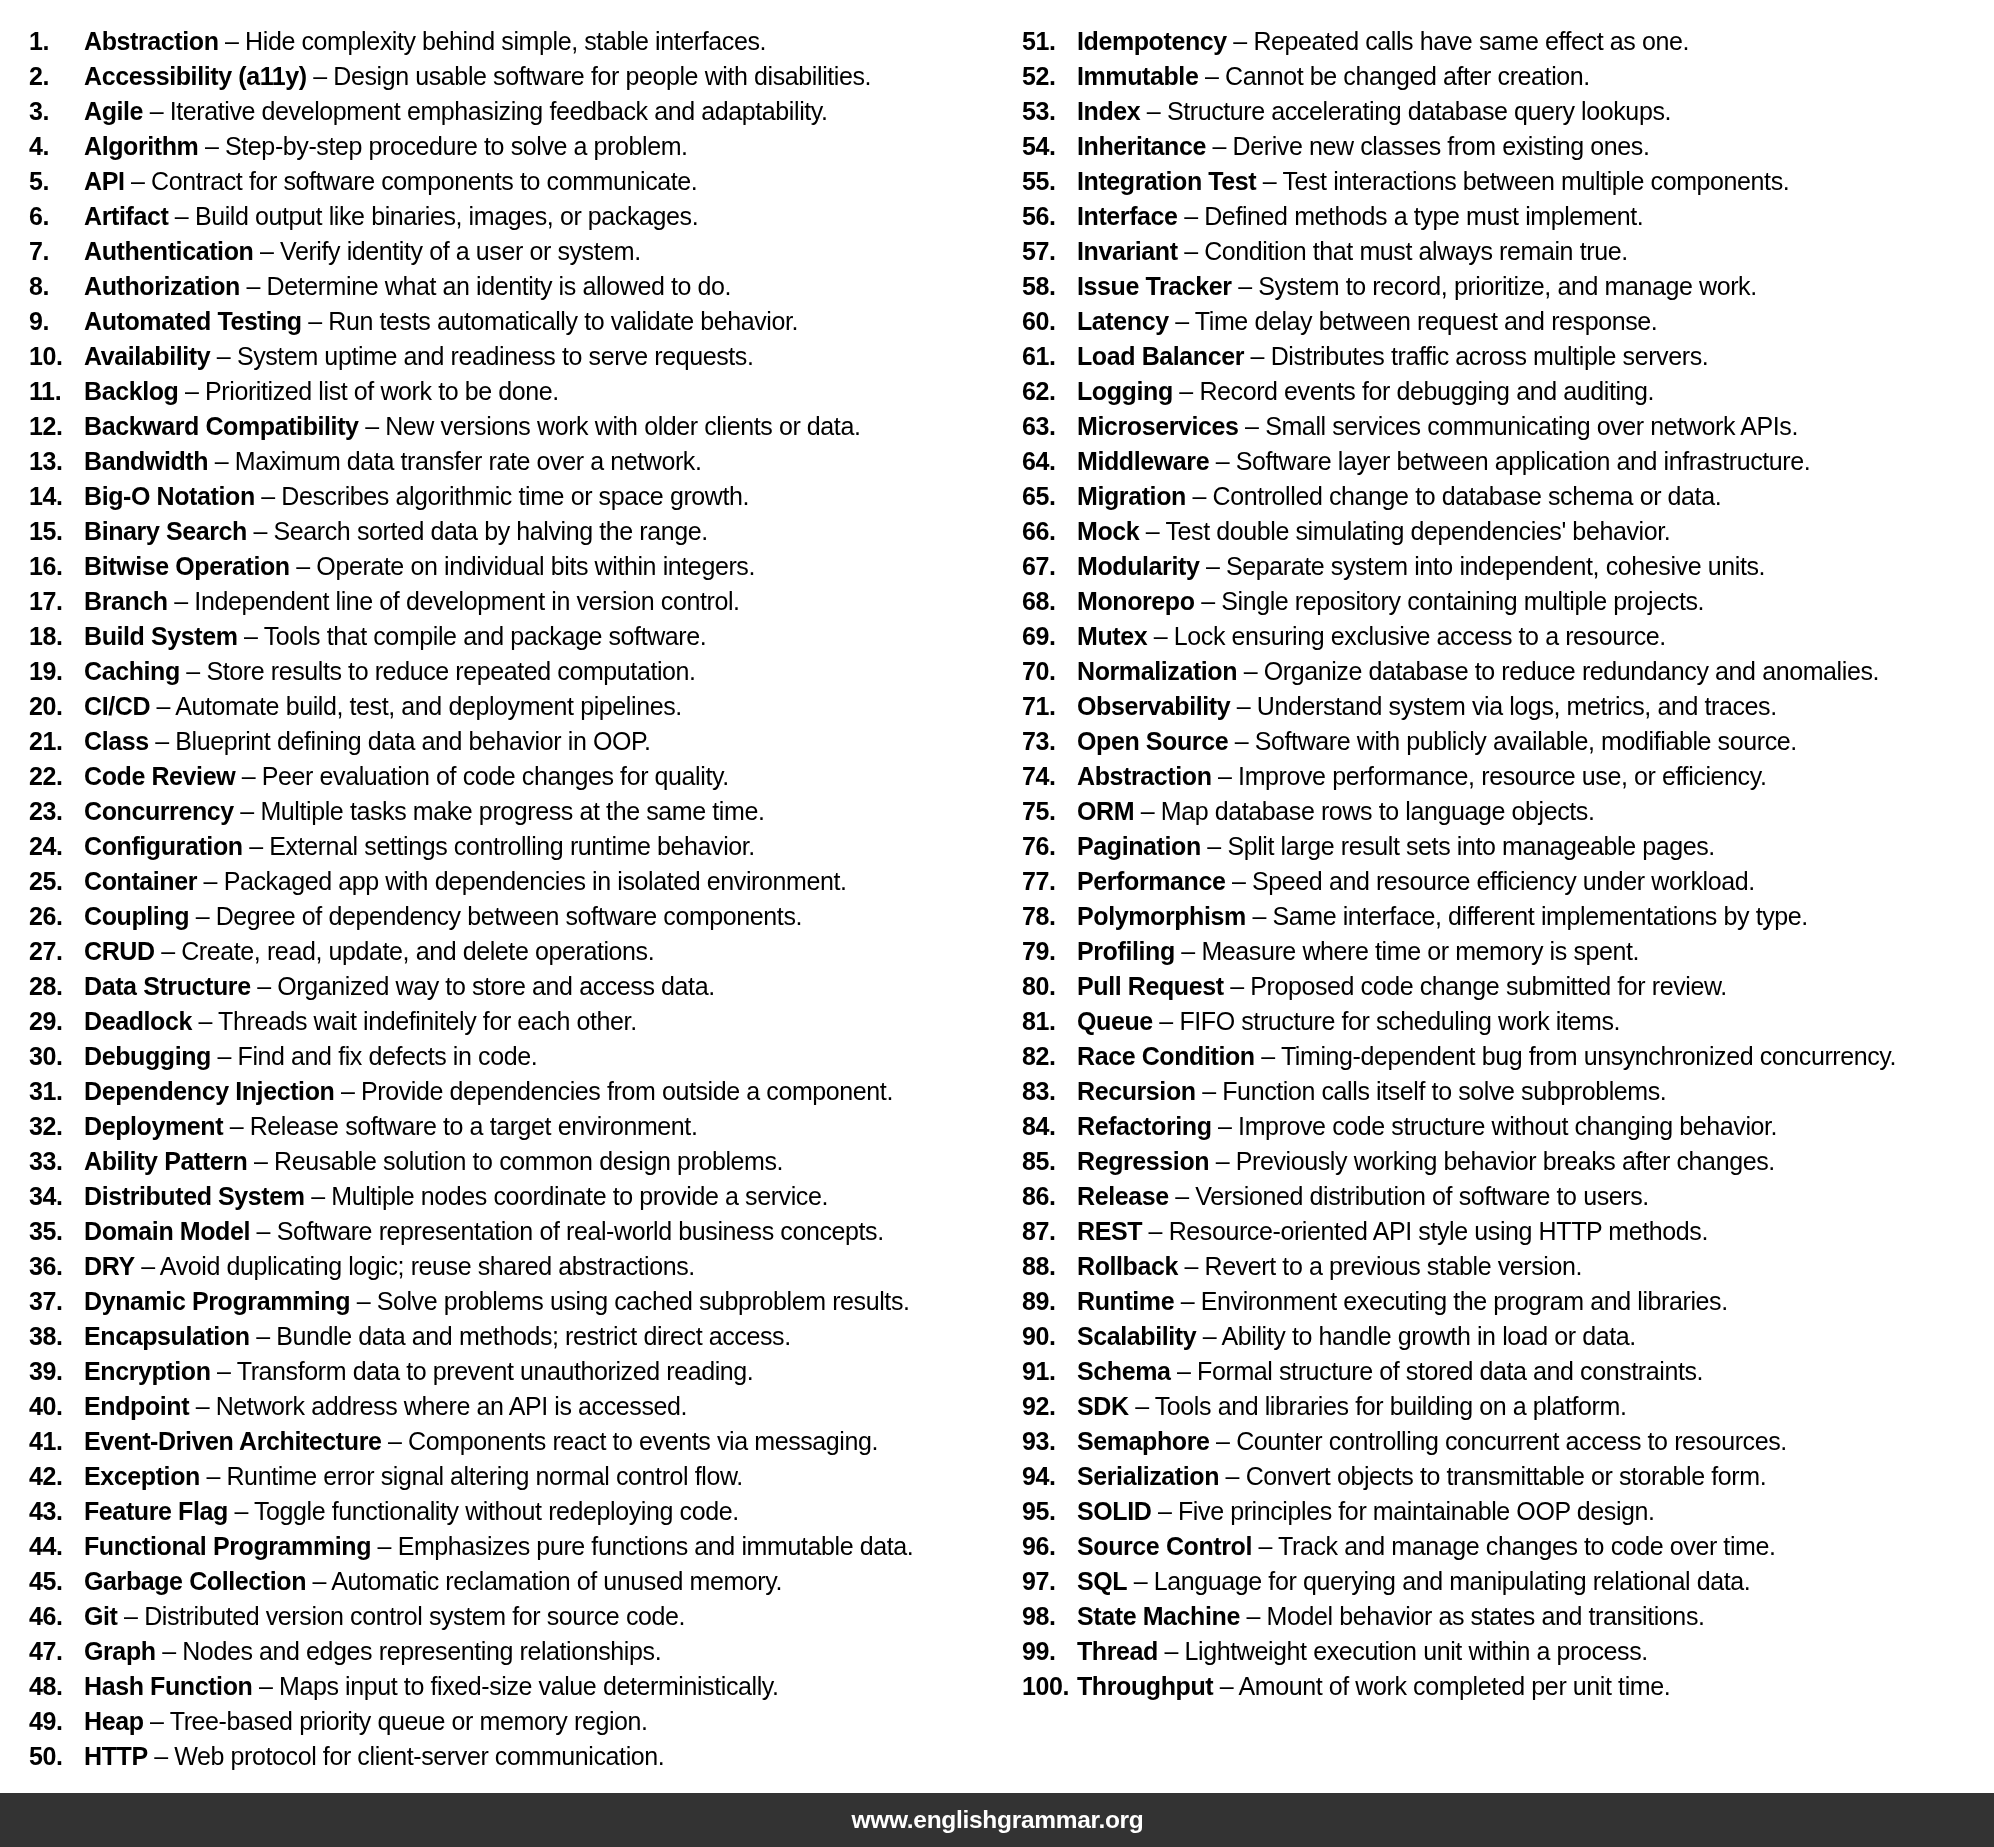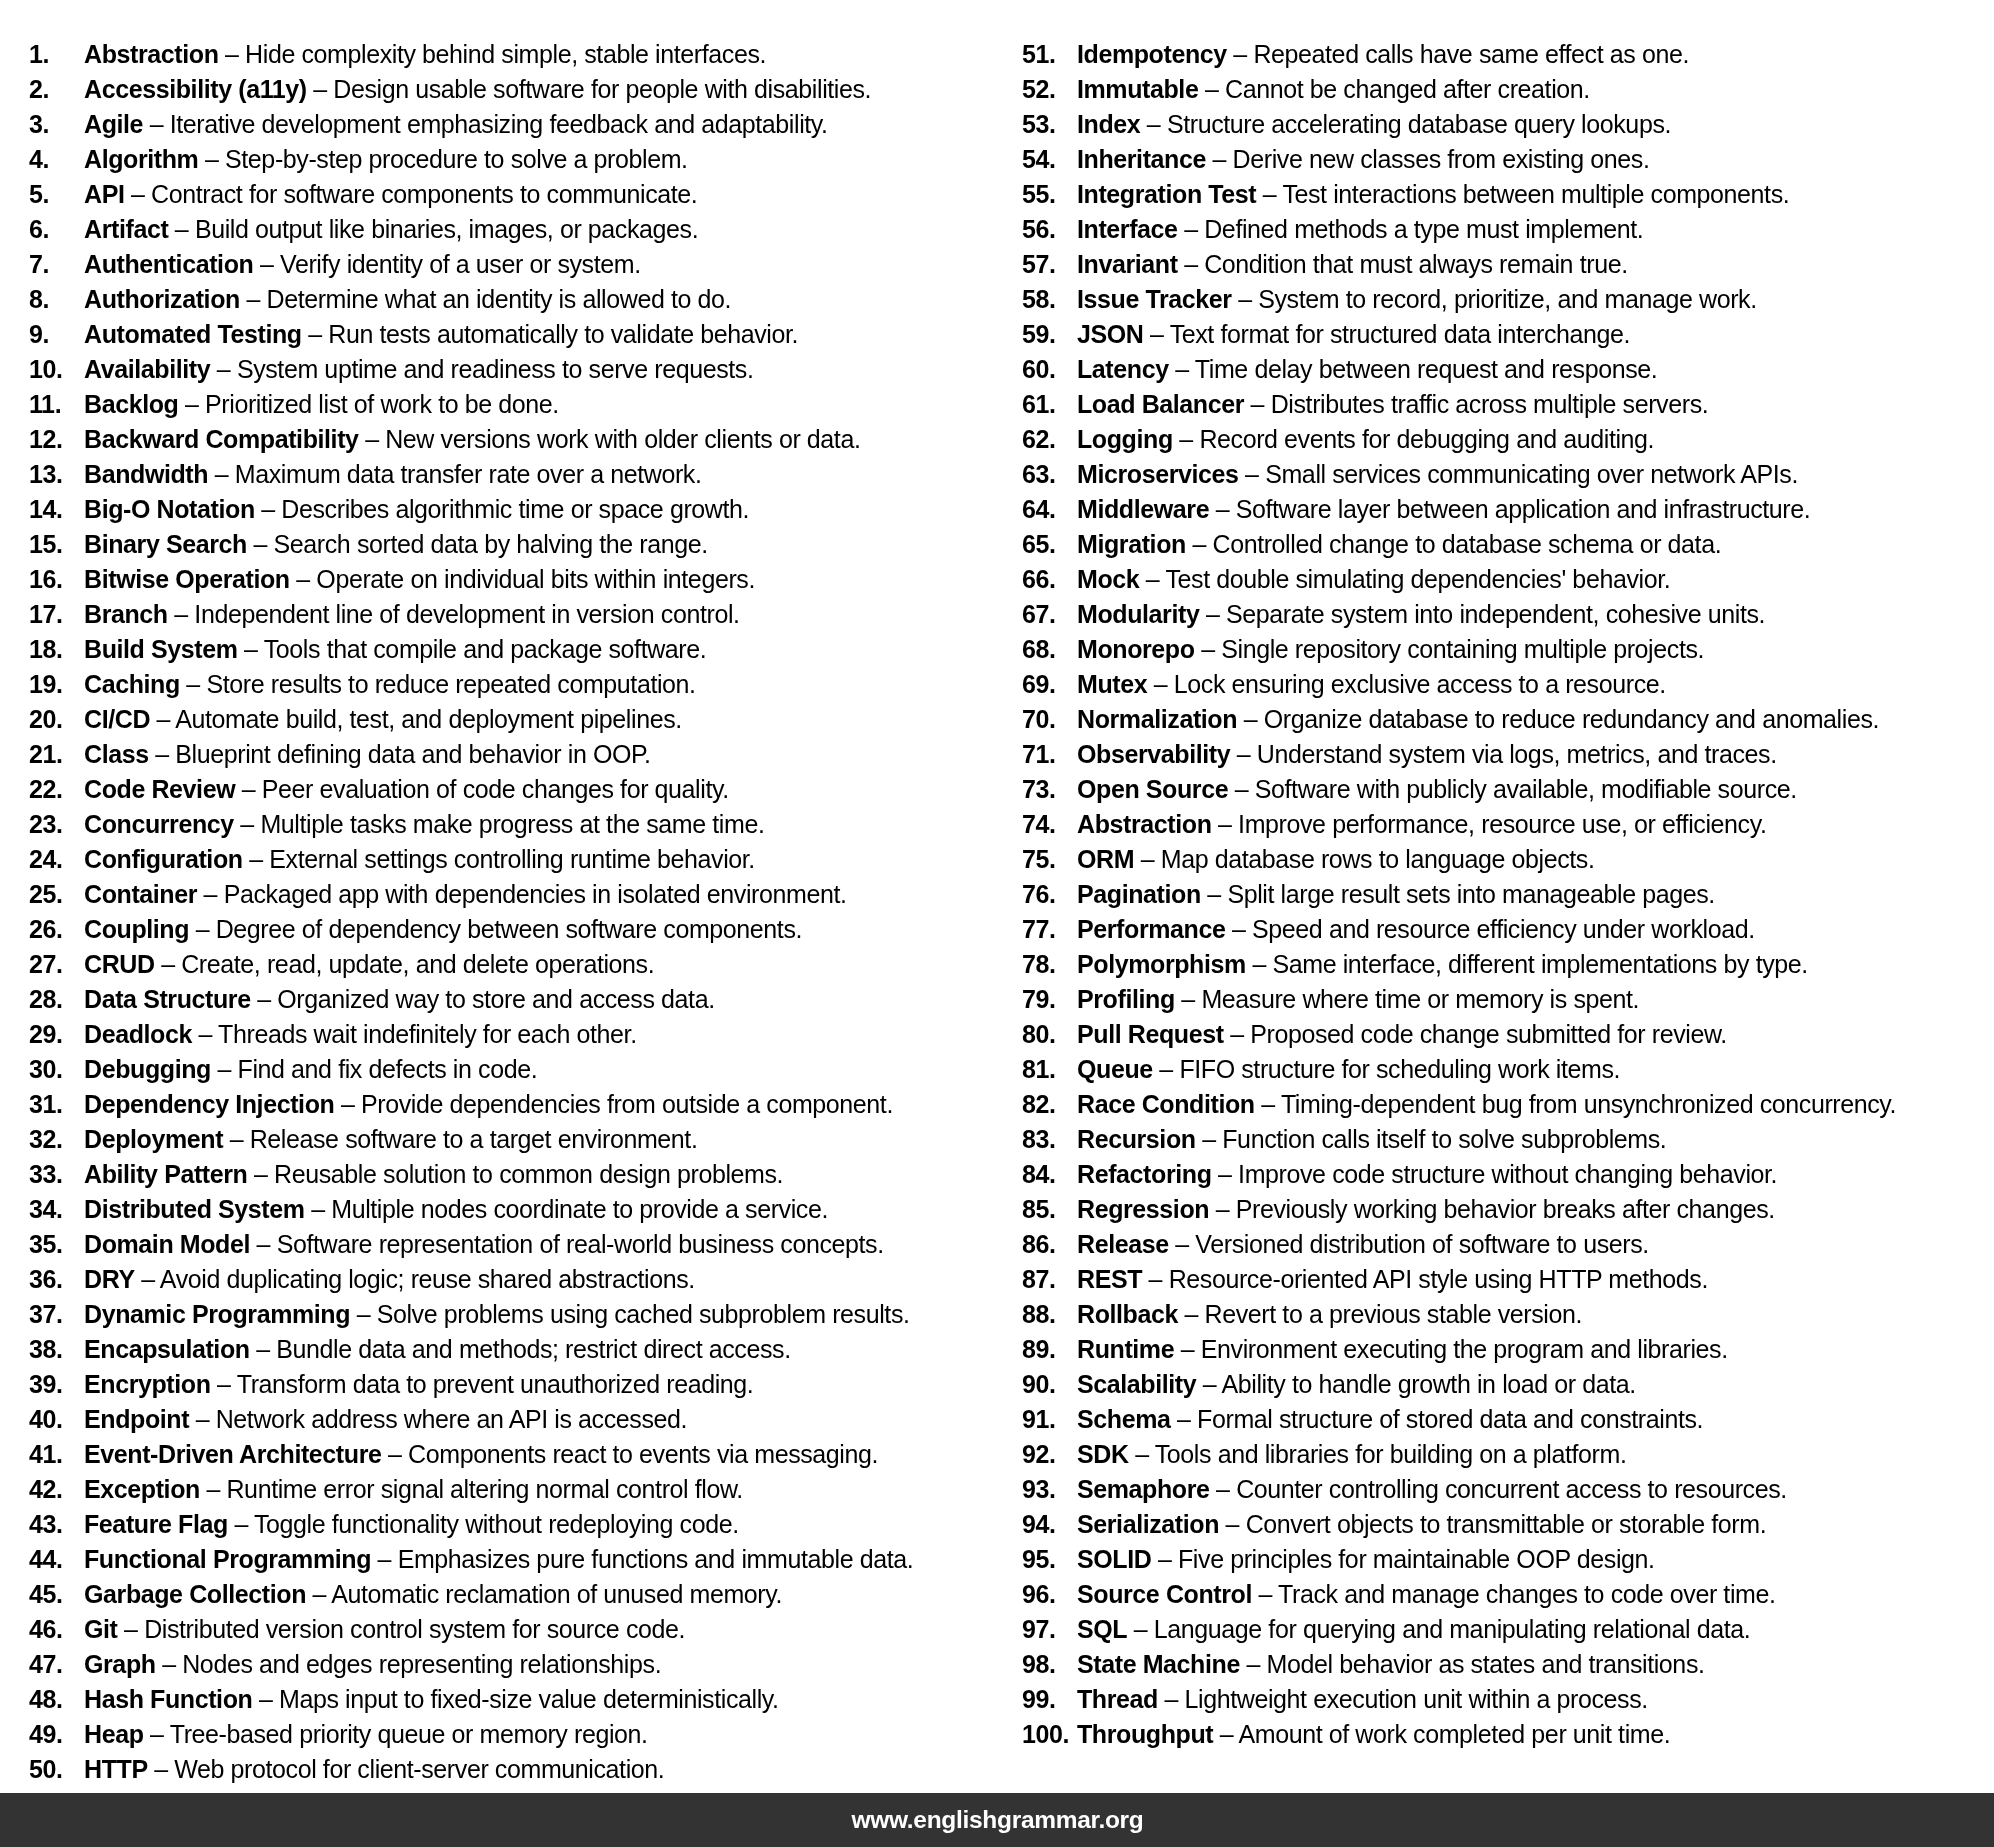--- a/index.html
+++ b/index.html
@@ -9,21 +9,21 @@
     font-family: "Liberation Sans", "DejaVu Sans", sans-serif;
     color: #000000;
     overflow: hidden;
     position: relative;
   }
   .page { width: 1995px; height: 1847px; position: relative; }
   .columns {
     display: flex;
     flex-direction: row;
     align-items: flex-start;
-    padding-top: 37px;
+    padding-top: 24px;
     box-sizing: border-box;
   }
   .col {
     width: 997px;
     box-sizing: border-box;
     flex: 0 0 auto;
   }
   .col-left  { padding-left: 29px; }
   .col-right { padding-left: 25px; }
   .row {
@@ -116,21 +116,20 @@
       </section>
     <section class="col col-right" id="col-right">
         <div class="row"><span class="num">51.</span><span class="term">Idempotency</span><span class="def"> – Repeated calls have same effect as one.</span></div>
         <div class="row"><span class="num">52.</span><span class="term">Immutable</span><span class="def"> – Cannot be changed after creation.</span></div>
         <div class="row"><span class="num">53.</span><span class="term">Index</span><span class="def"> – Structure accelerating database query lookups.</span></div>
         <div class="row"><span class="num">54.</span><span class="term">Inheritance</span><span class="def"> – Derive new classes from existing ones.</span></div>
         <div class="row"><span class="num">55.</span><span class="term">Integration Test</span><span class="def"> – Test interactions between multiple components.</span></div>
         <div class="row"><span class="num">56.</span><span class="term">Interface</span><span class="def"> – Defined methods a type must implement.</span></div>
         <div class="row"><span class="num">57.</span><span class="term">Invariant</span><span class="def"> – Condition that must always remain true.</span></div>
         <div class="row"><span class="num">58.</span><span class="term">Issue Tracker</span><span class="def"> – System to record, prioritize, and manage work.</span></div>
-        <div class="row"><span class="num">59.</span><span class="term">JSON</span><span class="def"> – Text format for structured data interchange.</span></div>
         <div class="row"><span class="num">60.</span><span class="term">Latency</span><span class="def"> – Time delay between request and response.</span></div>
         <div class="row"><span class="num">61.</span><span class="term">Load Balancer</span><span class="def"> – Distributes traffic across multiple servers.</span></div>
         <div class="row"><span class="num">62.</span><span class="term">Logging</span><span class="def"> – Record events for debugging and auditing.</span></div>
         <div class="row"><span class="num">63.</span><span class="term">Microservices</span><span class="def"> – Small services communicating over network APIs.</span></div>
         <div class="row"><span class="num">64.</span><span class="term">Middleware</span><span class="def"> – Software layer between application and infrastructure.</span></div>
         <div class="row"><span class="num">65.</span><span class="term">Migration</span><span class="def"> – Controlled change to database schema or data.</span></div>
         <div class="row"><span class="num">66.</span><span class="term">Mock</span><span class="def"> – Test double simulating dependencies' behavior.</span></div>
         <div class="row"><span class="num">67.</span><span class="term">Modularity</span><span class="def"> – Separate system into independent, cohesive units.</span></div>
         <div class="row"><span class="num">68.</span><span class="term">Monorepo</span><span class="def"> – Single repository containing multiple projects.</span></div>
         <div class="row"><span class="num">69.</span><span class="term">Mutex</span><span class="def"> – Lock ensuring exclusive access to a resource.</span></div>

